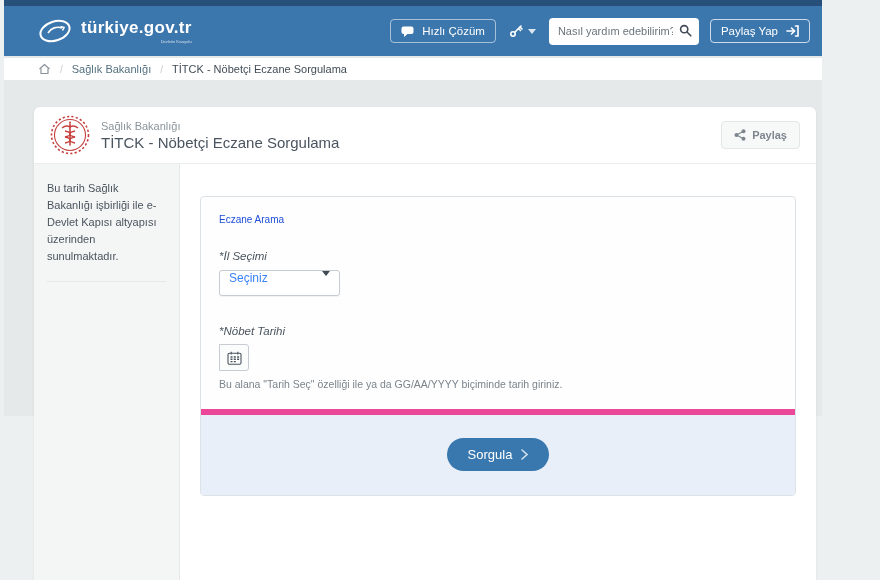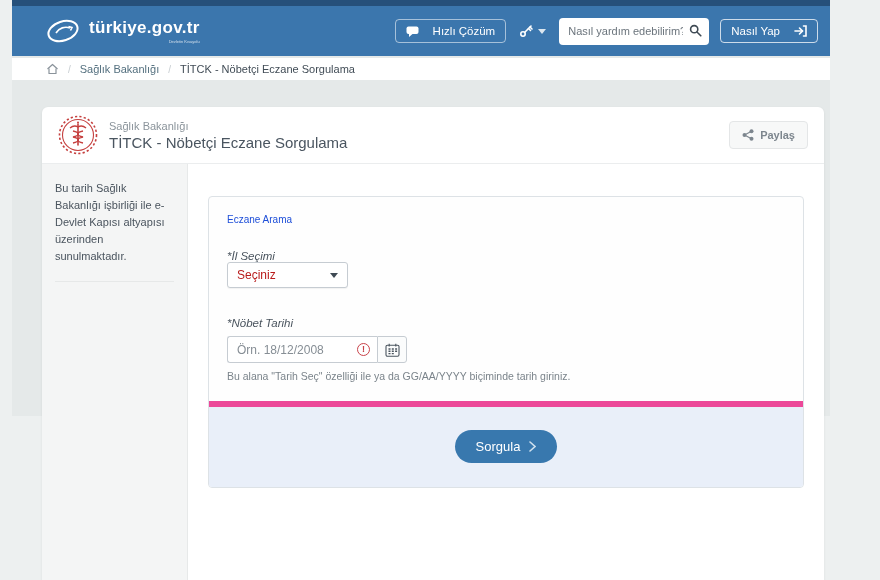--- a/index.html
+++ b/index.html
@@ -2,34 +2,34 @@
 <html><head>
 <meta charset="utf-8">
 <style>
   * { margin:0; padding:0; box-sizing:border-box; }
   html,body { width:880px; height:580px; overflow:hidden; }
   body {
     font-family:"Liberation Sans","DejaVu Sans",sans-serif;
     background:#edf0f0;
     position:relative;
   }
-  .page { width:818px; height:416px; background:#e5e9e9; position:absolute; left:12px; top:0; }
+  .page { width:818px; height:416px; background:#e5e9e9; position:absolute; left:4px; top:0; }
 
   
   .navbar {
     height:56px; background:#3b76ad; border-top:6px solid #26507a;
     display:flex; align-items:center; padding:0 12px 0 34px;
   }
   .logo { display:flex; align-items:center; gap:9px; cursor:pointer; }
   .logo-text-wrap { display:flex; flex-direction:column; }
   .logo-text { color:#fff; font-weight:bold; font-size:17px; letter-spacing:.3px; }
   .logo-tagline { color:rgba(255,255,255,.75); font-size:4px; text-align:right; margin-top:1px; }
   .nav-right { margin-left:auto; display:flex; align-items:center; gap:11px; }
   .nav-btn {
-    display:inline-flex; align-items:center; gap:14px;
+    display:inline-flex; align-items:center; gap:8px;
     border:1px solid rgba(255,255,255,.55); border-radius:4px;
     color:#fff; font-size:11.5px; padding:5px 10px; background:transparent; cursor:pointer;
     font-family:inherit;
   }
   .key-group { display:flex; align-items:center; gap:5px; padding:4px 2px; cursor:pointer; }
   .caret-down { width:0; height:0; border-left:4px solid transparent; border-right:4px solid transparent; border-top:5px solid #dbe6ef; }
   .nav-search { position:relative; }
   .nav-search input {
     width:150px; height:27px; border:none; border-radius:4px;
     padding:0 26px 0 9px; font-size:11px; color:#3f4a54; outline:none;
@@ -80,25 +80,25 @@
   }
   .svc-main { flex:1; padding:17px 20px; }
   .intro { font-size:12.5px; color:#3f4a54; }
 
   
   .form-box { margin-top:15px; border:1px solid #dde2e6; border-radius:4px; background:#fefefe; overflow:hidden; }
   .form-body { padding:17px 18px 0 18px; }
   .form-title { font-size:10px; color:#1d4ed8; }
   .field-label { margin-top:25px; font-size:11.5px; color:#4a545e;font-style:italic; }
   .select-box {
-    margin-top:0; width:121px; height:26px;
+    margin-top:8px; width:121px; height:26px;
     border:1px solid #c6ccd2; border-radius:3px; background:#fff;
     box-shadow:0 1px 1px rgba(0,0,0,.05);
-    display:flex; align-items:center; justify-content:space-between;
-    padding:0 9px; font-size:12px; color:#b91c1c; cursor:pointer;
+    display:flex; justify-content:space-between;
+    padding:0 9px; font-size:12px; color:#3b82f6; cursor:pointer;
   }
   .select-caret { width:0; height:0; border-left:4px solid transparent; border-right:4px solid transparent; border-top:5px solid #3f4a54; }
   .date-group { margin-top:7px; display:flex; }
   .date-input-wrap { position:relative; }
   .date-input-wrap input {
     width:150px; height:27px; border:1px solid #c6ccd2; border-right:none;
     border-radius:3px 0 0 3px; padding:0 26px 0 9px; font-size:12px;
     color:#4f5760; outline:none; font-family:inherit; background:#fff;
   }
   .date-input-wrap input::placeholder { color:#868e95; }
@@ -171,21 +171,21 @@
         <input type="text" placeholder="Nasıl yardım edebilirim?" style="">
         <span class="search-ic">
           <svg width="13" height="13" viewBox="0 0 13 13" fill="none" stroke="#3f4a54" stroke-width="1.6" stroke-linecap="round">
             <circle cx="5.2" cy="5.2" r="3.6"></circle>
             <path d="M8.2 8.2 L11.8 11.8"></path>
           </svg>
         </span>
       </div>
 
       <button class="nav-btn" style="border-color:rgba(255,255,255,.75);">
-        <span>Nasıl Yap</span>
+        <span>Paylaş Yap</span>
         <span>
           <svg width="13" height="12" viewBox="0 0 13 12" fill="none" stroke="#fff" stroke-width="1.6" stroke-linecap="round">
             <path d="M1 6h7"></path>
             <path d="M5.5 3 L8.5 6 L5.5 9"></path>
             <path d="M9.5 1h2.5v10H9.5"></path>
           </svg>
         </span>
       </button>
     </div>
   </div>
@@ -245,24 +245,20 @@
             <div class="form-title">Eczane Arama</div>
 
             <div class="field-label">*İl Seçimi</div>
             <div class="select-box">
               <span>Seçiniz</span>
               <span class="select-caret"></span>
             </div>
 
             <div class="field-label" style="margin-top:29px;">*Nöbet Tarihi</div>
             <div class="date-group">
-              <span class="date-input-wrap">
-                <input type="text" placeholder="Örn. 18/12/2008" style="">
-                <span class="warn-ic">!</span>
-              </span>
               <span class="cal-btn">
                 <span>
                   <svg width="15" height="14" viewBox="0 0 15 14" fill="none" stroke="#4a545e" stroke-width="1.1">
                     <rect x="1" y="2.2" width="13" height="11" rx="1.4"></rect>
                     <path d="M4.2 0.8 V3.4 M10.8 0.8 V3.4"></path>
                     <path d="M3.5 6h2 M6.8 6h2 M10.1 6h2 M3.5 8.3h2 M6.8 8.3h2 M10.1 8.3h2 M3.5 10.6h2 M6.8 10.6h2" stroke-width="1.4"></path>
                   </svg>
                 </span>
               </span>
             </div>

